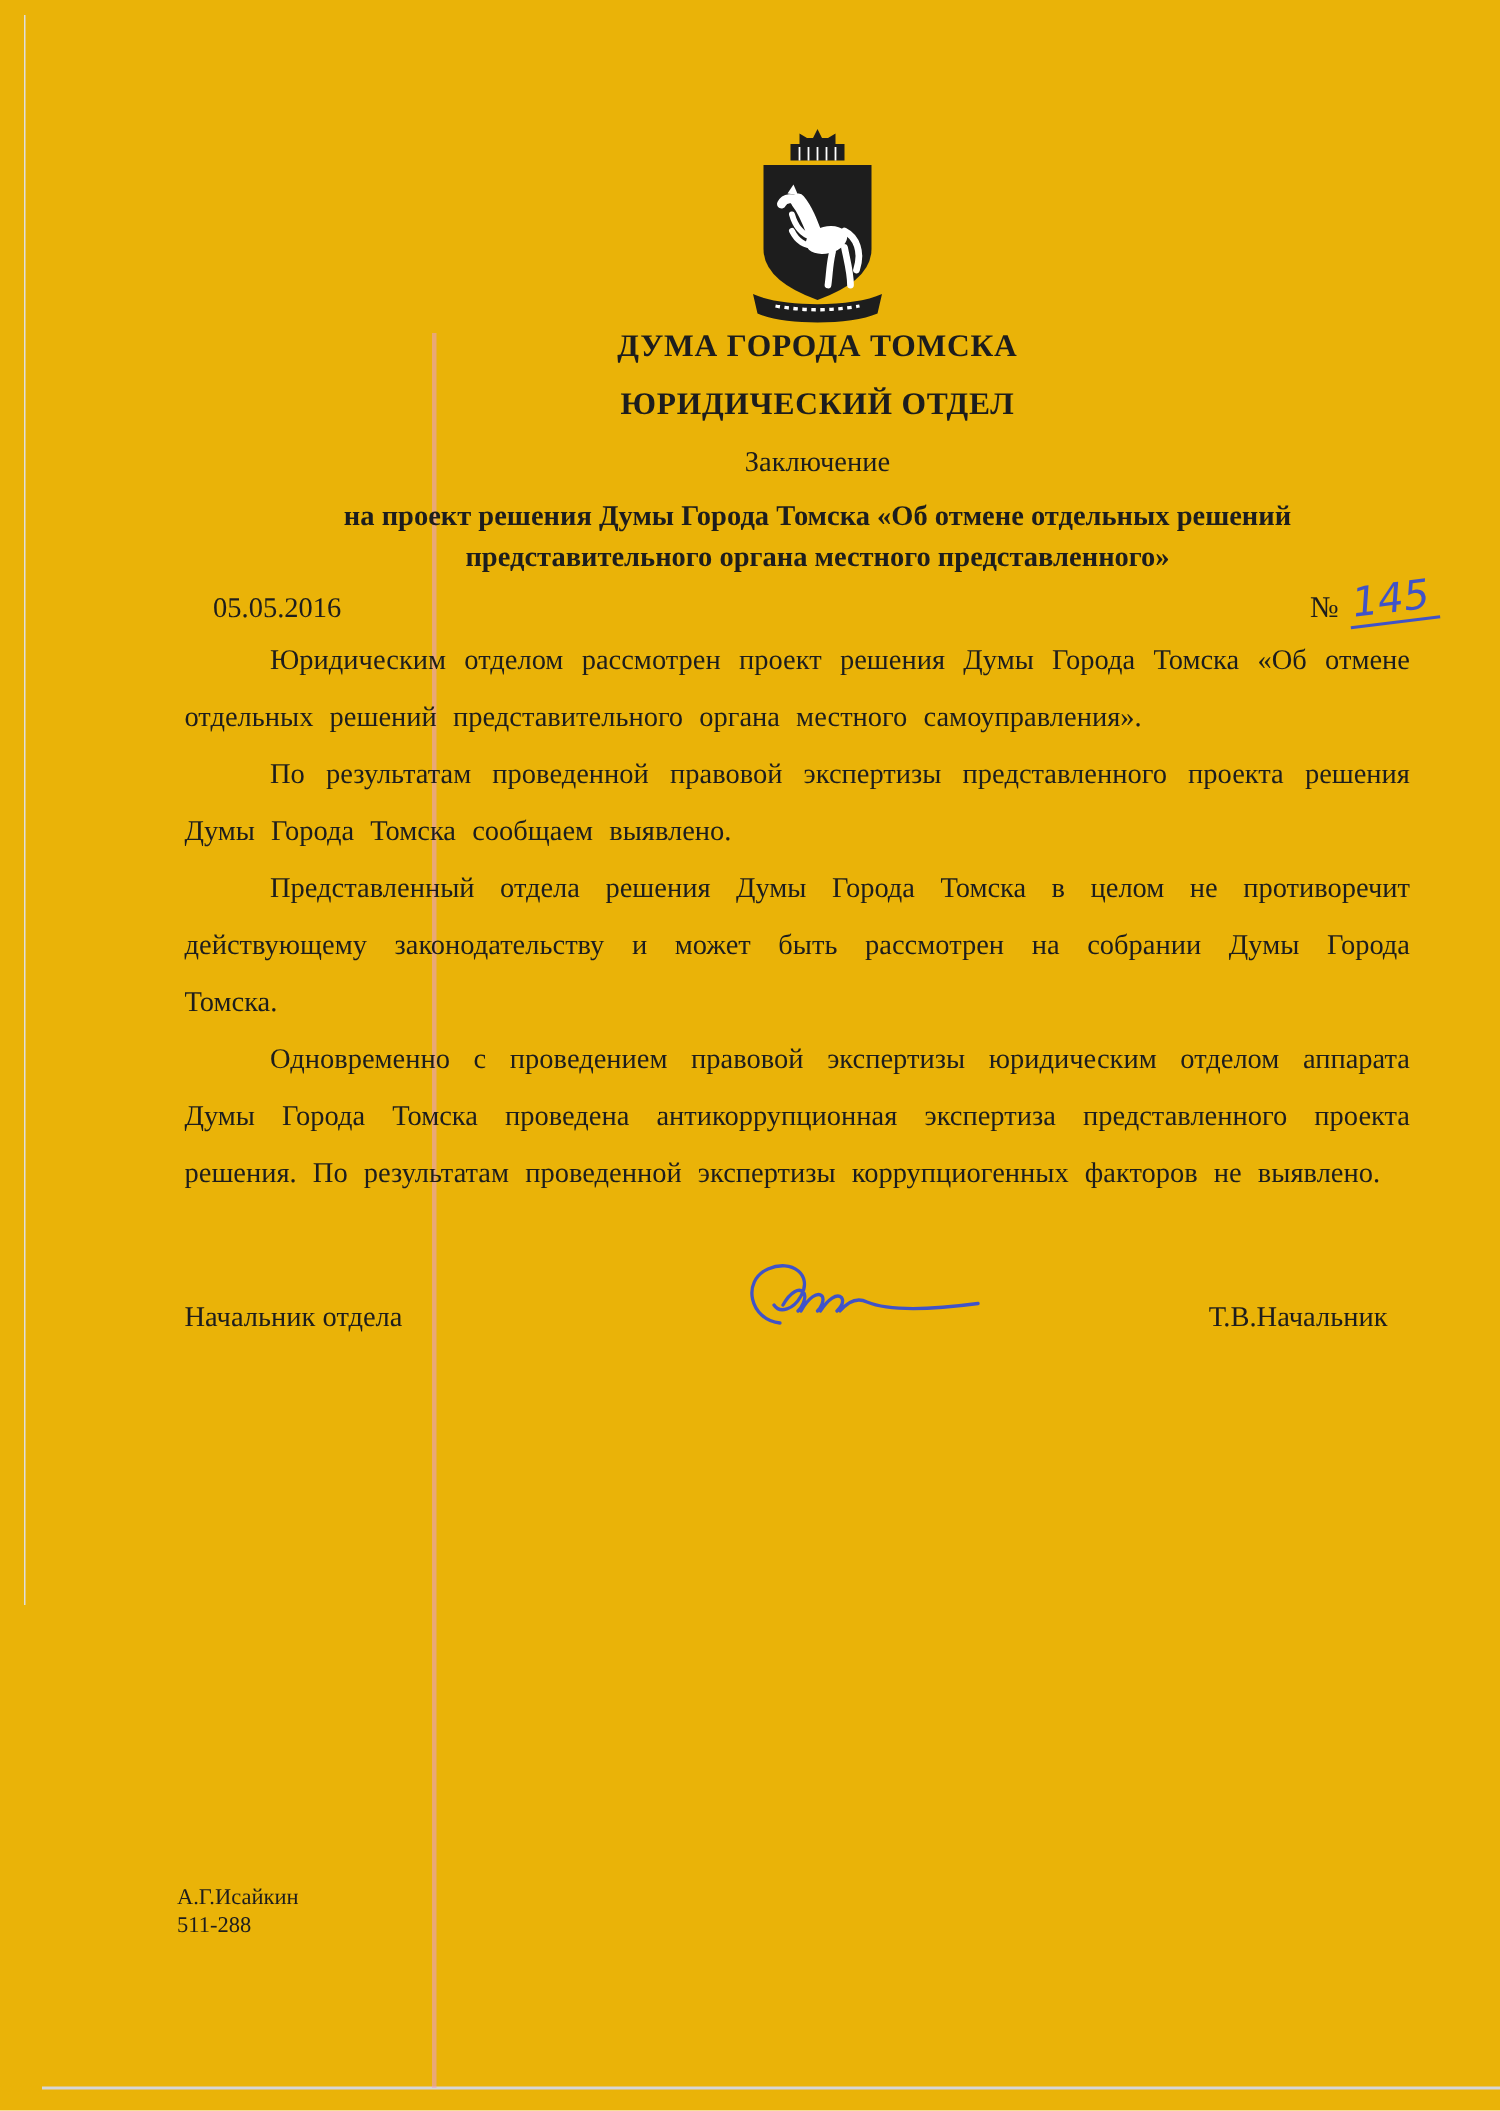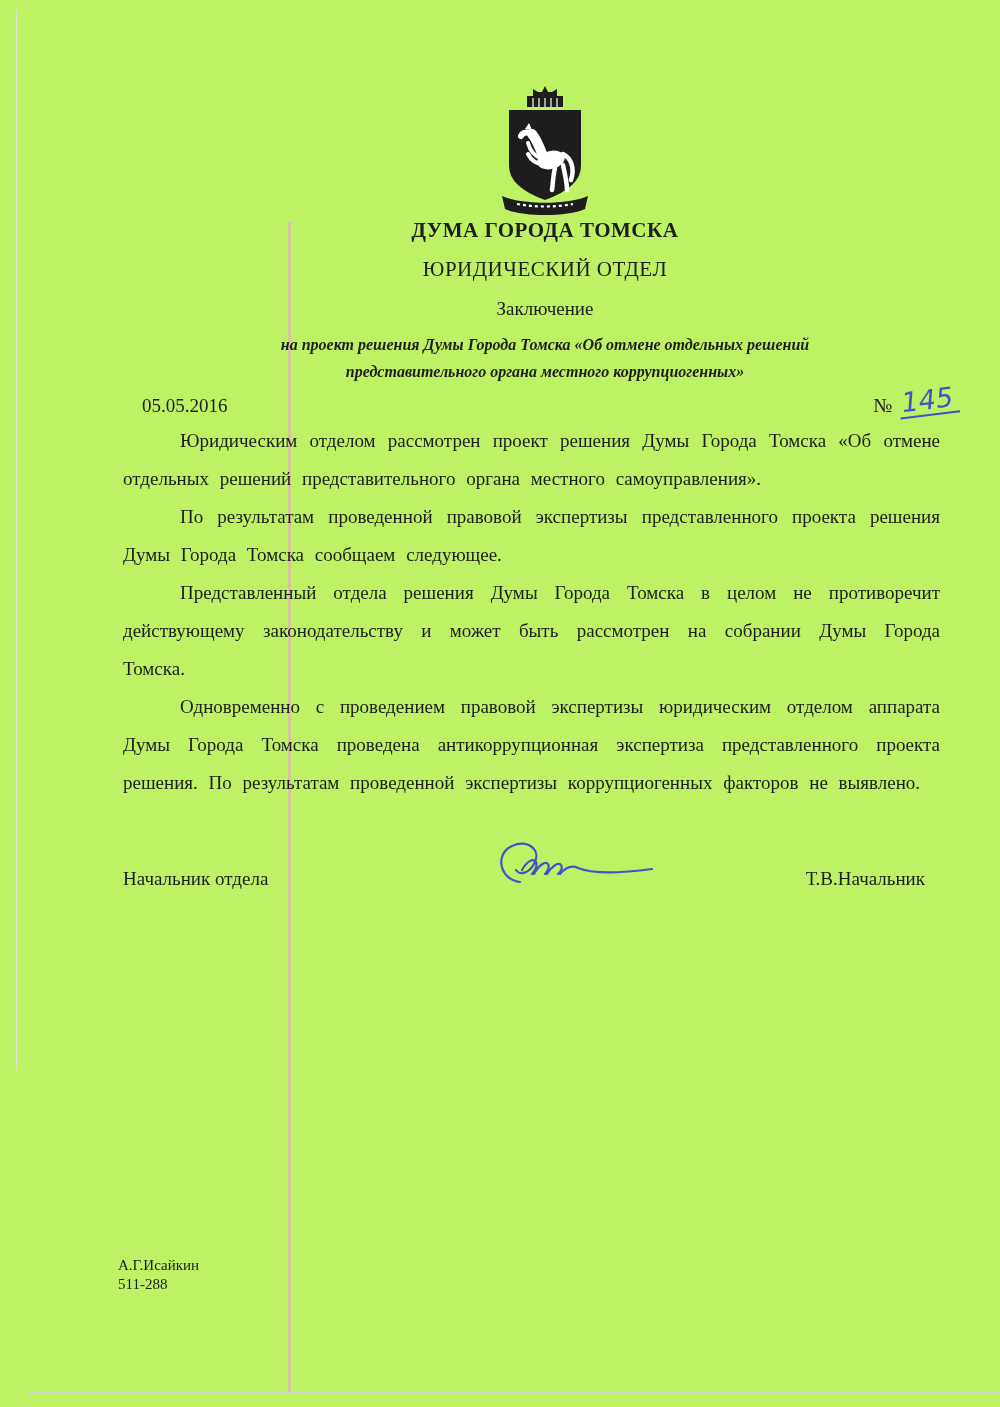--- a/index.html
+++ b/index.html
@@ -1,34 +1,34 @@
 <!DOCTYPE html>
 <html style="--ink: #1d1d1d; --handwriting-blue: #4053c8; --fold-line-pink: #e79fd2;"><head>
 <meta charset="utf-8">
 <style>
   html,body{margin:0;padding:0;background:#ffffff;}
   .page{
-    position:relative;width:1000px;height:1407px;background:#bef264;
+    position:relative;width:1000px;height:1407px;background:#eab308;
     font-family:"Liberation Serif","DejaVu Serif",serif;
     color:var(--ink,#1d1d1d);overflow:hidden;
   }
   
   .scan-edge-left{position:absolute;left:16px;top:10px;width:1px;height:1060px;background:#dedede;}
   .scan-edge-bottom{position:absolute;left:28px;right:0;top:1391px;height:2px;background:#d6d6d6;}
   .fold-line{position:absolute;left:288px;top:222px;width:3px;height:1170px;background:var(--fold-line-pink,#e79fd2);opacity:.55;}
   
   .emblem{position:absolute;left:545px;top:84px;transform:translateX(-50%);
     display:flex;flex-direction:column;align-items:center;color:var(--ink,#1d1d1d);}
   .emblem .ribbon{margin-top:-8px;}
   
   .centered{position:absolute;left:145px;width:800px;text-align:center;}
   .org{top:218px;font-size:21px;font-weight:bold;letter-spacing:.5px;}
-  .dept{top:257px;font-size:21px;font-weight:normal;letter-spacing:.5px;}
+  .dept{top:257px;font-size:21px;font-weight:bold;letter-spacing:.5px;}
   .doctype{top:298px;font-size:19px;font-weight:normal;}
-  .doc-title{top:331px;font-size:16px;font-weight:bold;line-height:27px;font-style:italic;}
+  .doc-title{top:331px;font-size:19px;font-weight:bold;line-height:27px;}
   
   .meta-row{position:absolute;top:389px;left:123px;width:817px;display:flex;
     justify-content:space-between;align-items:baseline;font-size:19px;margin-left:19px;}
   .num-group{display:flex;align-items:baseline;gap:7px;}
   .num-label{font-size:20px;}
   .handnum{
     display:inline-block;font-family:"DejaVu Sans",sans-serif;font-style:italic;
     font-size:27px;color:var(--handwriting-blue,#4053c8);
     transform:rotate(-7deg) translateY(-3px);
     border-bottom:2px solid var(--handwriting-blue,#4053c8);
@@ -78,34 +78,34 @@
       <path d="M18 10 Q46 15 74 10" stroke="#ffffff" stroke-width="2.2" stroke-dasharray="3 3" fill="none"></path>
     </svg>
   </div>
 
   <div class="centered org">ДУМА ГОРОДА ТОМСКА</div>
   <div class="centered dept">ЮРИДИЧЕСКИЙ ОТДЕЛ</div>
   <div class="centered doctype">Заключение</div>
 
   <div class="centered doc-title">
     <span>на проект решения Думы Города Томска «Об отмене отдельных решений</span><br>
-    <span>представительного органа местного коррупциогенных»</span>
+    <span>представительного органа местного представленного»</span>
   </div>
 
   <div class="meta-row">
     <span>05.05.2016</span>
     <span class="num-group">
       <span class="num-label">№</span>
       <span class="handnum">145</span>
     </span>
   </div>
 
   <div class="body-text">
     <p>Юридическим отделом рассмотрен проект решения Думы Города Томска «Об отмене отдельных решений представительного органа местного самоуправления».</p>
-    <p>По результатам проведенной правовой экспертизы представленного проекта решения Думы Города Томска сообщаем следующее.</p>
+    <p>По результатам проведенной правовой экспертизы представленного проекта решения Думы Города Томска сообщаем выявлено.</p>
     <p>Представленный отдела решения Думы Города Томска в целом не противоречит действующему законодательству и может быть рассмотрен на собрании Думы Города Томска.</p>
     <p>Одновременно с проведением правовой экспертизы юридическим отделом аппарата Думы Города Томска проведена антикоррупционная экспертиза представленного проекта решения. По результатам проведенной экспертизы коррупциогенных факторов не выявлено.</p>
   </div>
 
   <div class="sign-row">
     <span>Начальник отдела</span>
     <span>Т.В.Начальник</span>
   </div>
 
   <svg class="signature-svg" width="180" height="58" viewBox="0 0 180 58">

